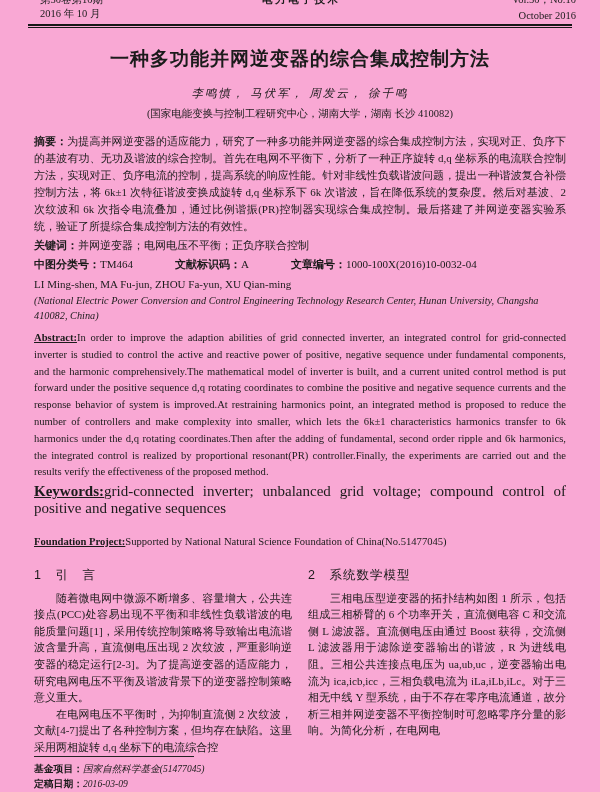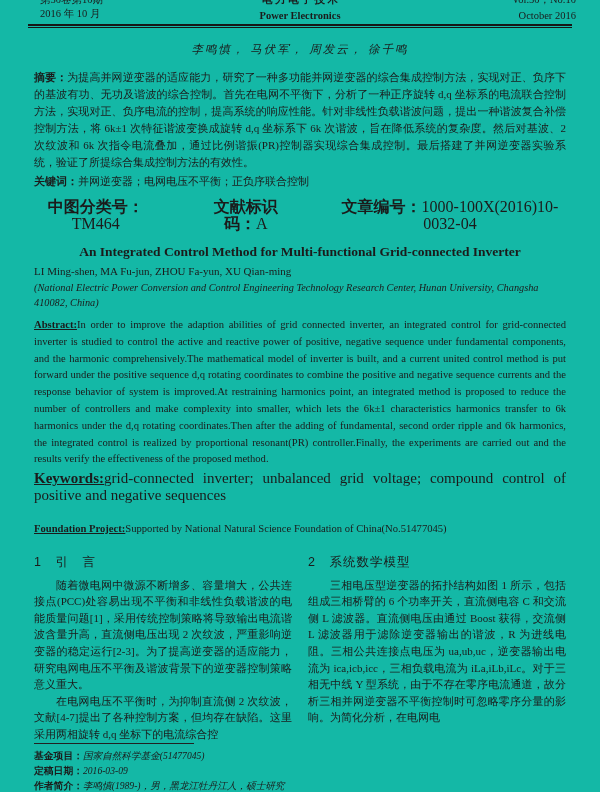--- a/index.html
+++ b/index.html
@@ -1,21 +1,21 @@
 <!DOCTYPE html>
 <html><head>
 <meta charset="utf-8">
 <style>
   * { margin:0; padding:0; box-sizing:border-box; }
   html,body { background:#888; }
   .page {
     position:relative;
     width:600px; height:792px;
     margin:0 auto;
-    background:#14b8a6;
+    background:#f9a8d4;
     color:#1b1b1b;
     font-family:"Liberation Serif","DejaVu Serif",serif;
     overflow:hidden;
   }
   
   .jheader { padding:0 18px; }
   .jrow { display:flex; justify-content:space-between; align-items:flex-end;
           font-size:10.5px; }
   .jrow-clipped { height:7px; overflow:hidden; }
   .jrow-clipped .clip { display:block; margin-top:-7px; }
@@ -30,22 +30,22 @@
               font-family:"Liberation Sans","DejaVu Sans",sans-serif;
               font-weight:bold; font-size:19px; letter-spacing:1px; }
   .authors-cn { margin-top:14px; text-align:center; font-style:italic;
                 font-size:11.5px; letter-spacing:2px; }
   .affil-cn { margin-top:6px; text-align:center; font-size:10.5px; }
   .abs-cn { margin-top:12px; font-size:11px; line-height:17px;
             text-align:justify; }
   .lbl-hei { font-family:"Liberation Sans","DejaVu Sans",sans-serif;
              font-weight:bold; }
   .kw-cn { margin-top:2px; font-size:11px; line-height:17px; }
-  .meta-cn { margin-top:8px; font-size:16px; line-height:17px;
-             display:flex;text-align:center; }
+  .meta-cn { margin-top:2px; font-size:11px; line-height:17px;
+             display:flex; }
   .meta-cn .seg2 { margin-left:42px; }
   .meta-cn .seg3 { margin-left:42px; }
   .title-en { margin-top:12px; text-align:center; font-weight:bold;
               font-size:13.5px; }
   .authors-en { margin-top:5px; font-size:11px; }
   .affil-en { margin-top:3px; text-align:left; font-style:italic;
               font-size:10.3px; line-height:15px; }
   .abs-en { margin-top:7px; font-size:10.6px; line-height:16.8px;
             text-align:justify; }
   .kw-en { margin-top:2px; font-size:15px; line-height:16.8px;
@@ -76,41 +76,41 @@
   <div class="jheader">
     <div class="jrow jrow-clipped">
       <span class="clip" style="width:100%;display:flex;justify-content:space-between;">
         <span class="c-left">第50卷第10期</span>
         <span class="c-mid">电 力 电 子 技 术</span>
         <span class="c-right">Vol.50，No.10</span>
       </span>
     </div>
     <div class="jrow">
       <span class="c-left">2016 年 10 月</span>
-      <span class="c-mid">Power Electronics</span>
       <span class="c-right">October 2016</span>
     </div>
     <div class="jrule"></div>
   </div>
 
   <div class="front">
 
+    <h1 class="title-cn">一种多功能并网逆变器的综合集成控制方法</h1>
     <div class="authors-cn">李鸣慎， 马伏军， 周发云， 徐千鸣</div>
+    <div class="affil-cn">(国家电能变换与控制工程研究中心，湖南大学，湖南  长沙  410082)</div>
 
     <p class="abs-cn"><span class="lbl-hei">摘要：</span><span>为提高并网逆变器的适应能力，研究了一种多功能并网逆变器的综合集成控制方法，实现对正、负序下的基波有功、无功及谐波的综合控制。首先在电网不平衡下，分析了一种正序旋转 d,q 坐标系的电流联合控制方法，实现对正、负序电流的控制，提高系统的响应性能。针对非线性负载谐波问题，提出一种谐波复合补偿控制方法，将 6k±1 次特征谐波变换成旋转 d,q 坐标系下 6k 次谐波，旨在降低系统的复杂度。然后对基波、2 次纹波和 6k 次指令电流叠加，通过比例谐振(PR)控制器实现综合集成控制。最后搭建了并网逆变器实验系统，验证了所提综合集成控制方法的有效性。</span></p>
 
     <p class="kw-cn"><span class="lbl-hei">关键词：</span><span>并网逆变器；电网电压不平衡；正负序联合控制</span></p>
 
     <div class="meta-cn">
       <span><span class="lbl-hei">中图分类号：</span><span>TM464</span></span>
       <span class="seg2"><span class="lbl-hei">文献标识码：</span><span>A</span></span>
       <span class="seg3"><span class="lbl-hei">文章编号：</span><span>1000-100X(2016)10-0032-04</span></span>
     </div>
 
-    <h2 class="title-en">An Integrated Control Method for Multi-functional Grid-connected Inverter</h2>
     <div class="authors-en">LI Ming-shen, MA Fu-jun, ZHOU Fa-yun, XU Qian-ming</div>
     <div class="affil-en">(National Electric Power Conversion and Control Engineering Technology Research Center, Hunan University, Changsha 410082, China)</div>
 
     <p class="abs-en"><span class="lbl-b">Abstract:</span><span>In order to improve the adaption abilities of grid connected inverter, an integrated control for grid-connected inverter is studied to control the active and reactive power of positive, negative sequence under fundamental components, and the harmonic comprehensively.The mathematical model of inverter is built, and a current united control method is put forward under the positive sequence d,q rotating coordinates to combine the positive and negative sequence currents and the response behavior of system is improved.At restraining harmonics point, an integrated method is proposed to reduce the number of controllers and make complexity into smaller, which lets the 6k±1 characteristics harmonics transfer to 6k harmonics under the d,q rotating coordinates.Then after the adding of fundamental, second order ripple and 6k harmonics, the integrated control is realized by proportional resonant(PR) controller.Finally, the experiments are carried out and the results verify the effectiveness of the proposed method.</span></p>
 
     <p class="kw-en"><span class="lbl-b">Keywords:</span><span>grid-connected inverter; unbalanced grid voltage; compound control of positive and negative sequences</span></p>
 
     <p class="fp-en"><span class="lbl-b">Foundation Project:</span><span>Supported by National Natural Science Foundation of China(No.51477045)</span></p>
   </div>
 

